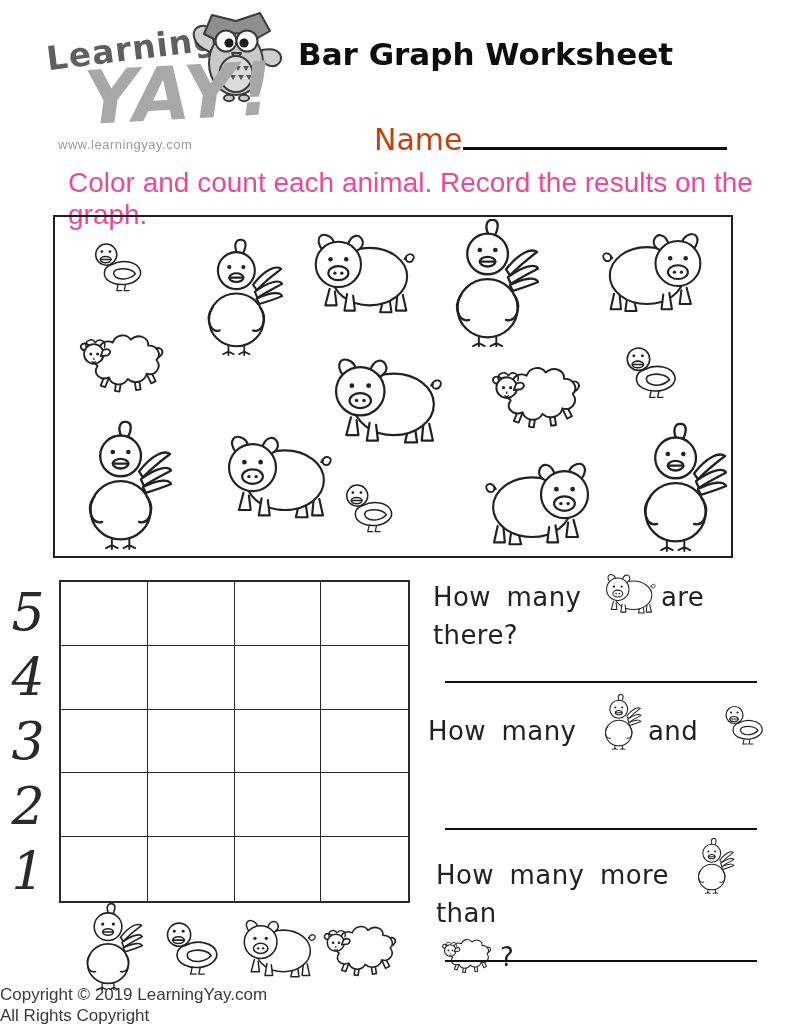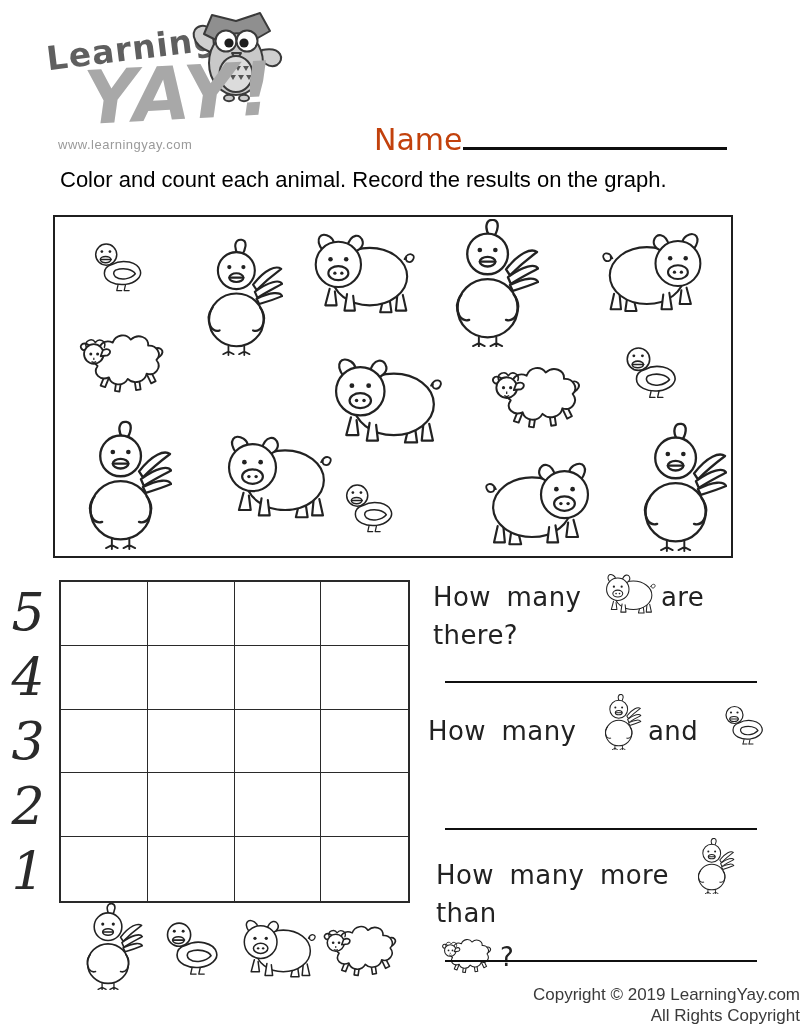--- a/index.html
+++ b/index.html
@@ -11,21 +11,21 @@
   .owl{position:absolute;left:186px;top:4px;width:100px;height:104px}
   .logo-main{position:absolute;left:84px;top:50px;font-size:74px;font-weight:900;font-style:italic;
              color:#a8a8a8;transform:rotate(-3deg);letter-spacing:2px;font-family:"DejaVu Sans",sans-serif}
   .logo-url{position:absolute;left:58px;top:137px;font-size:13px;color:#9a9a9a;letter-spacing:.5px}
   
   .title{position:absolute;left:298px;top:36px;margin:0;font-size:31px;font-weight:600;color:#0e0e0e;
          font-family:"DejaVu Sans",sans-serif}
   .name-row{position:absolute;left:374px;top:122px;font-size:30px;font-weight:500;color:#c2410c;
             font-family:"DejaVu Sans",sans-serif}
   .name-line{display:inline-block;width:264px;height:24px;border-bottom:3px solid #0e0e0e}
-  .instruction{position:absolute;left:60px;top:167px;margin:0;font-size:22px;font-weight:400;color:#000000}
+  .instruction{position:absolute;left:68px;top:167px;margin:0;font-size:28px;font-weight:400;color:#ec4899}
   
   .animal-box{position:absolute;left:53px;top:215px;width:680px;height:343px;border:2px solid #1f1f1f;
               box-sizing:border-box}
   .animal{position:absolute}
   
   .row-numbers{position:absolute;left:0px;top:580px;width:56px;height:323px;display:flex;flex-direction:column}
   .row-numbers div{flex:1;display:flex;align-items:center;justify-content:center;font-size:52px;
                    color:#2a2a2a;font-family:"DejaVu Serif",serif;font-style:italic;font-weight:400}
   .grid{position:absolute;left:59px;top:580px;width:351px;height:323px;border:2.5px solid #2a2a2a;
         box-sizing:border-box;display:grid;grid-template-columns:repeat(4,1fr);grid-template-rows:repeat(5,1fr);
@@ -33,21 +33,21 @@
   .grid .cell{border-right:1.5px solid #2a2a2a;border-bottom:1.5px solid #2a2a2a}
   .grid .cell:nth-child(4n){border-right:none}
   .grid .cell:nth-last-child(-n+4){border-bottom:none}
   .axis-icon{position:absolute}
   
   .question{position:absolute;width:350px;font-size:26px;line-height:38px;color:#222;
             word-spacing:7px;letter-spacing:.4px;font-family:"DejaVu Sans",sans-serif}
   .qicon{display:inline-block;vertical-align:-10px;margin:0 5px}
   .answer-line{position:absolute;height:0;border-top:2px solid #101010}
   
-  .footer{position:absolute;left:0;top:984px;width:100%;text-align:right;font-size:17px;
+  .footer{position:absolute;left:0;top:984px;width:100%;text-align:left;font-size:17px;
           color:#3a3a3a;line-height:21px}
 </style>
 </head>
 <body>
 
 <div id="page">
 
   <svg width="0" height="0" style="position:absolute" aria-hidden="true">
     <defs>
       <symbol id="sym-chicken" viewBox="0 0 100 132">
@@ -146,20 +146,21 @@
     </defs>
   </svg>
 
   <div class="logo-top">Learning,</div>
   <svg class="owl">
       <use href="#sym-owl"></use>
     </svg>
   <div class="logo-main">YAY!</div>
   <div class="logo-url">www.learningyay.com</div>
 
+  <h1 class="title">Bar Graph Worksheet</h1>
   <div class="name-row">
     <span>Name</span><span class="name-line"></span>
   </div>
   <p class="instruction">Color and count each animal. Record the results on the graph.</p>
 
   <div class="animal-box" id="animal-field">
       <svg width="62" height="69" class="animal" style="left: 32px; top: 18px;">
         <use href="#sym-duck"></use>
       </svg>
       <svg width="88" height="126" class="animal" style="left: 140px; top: 17px;">

